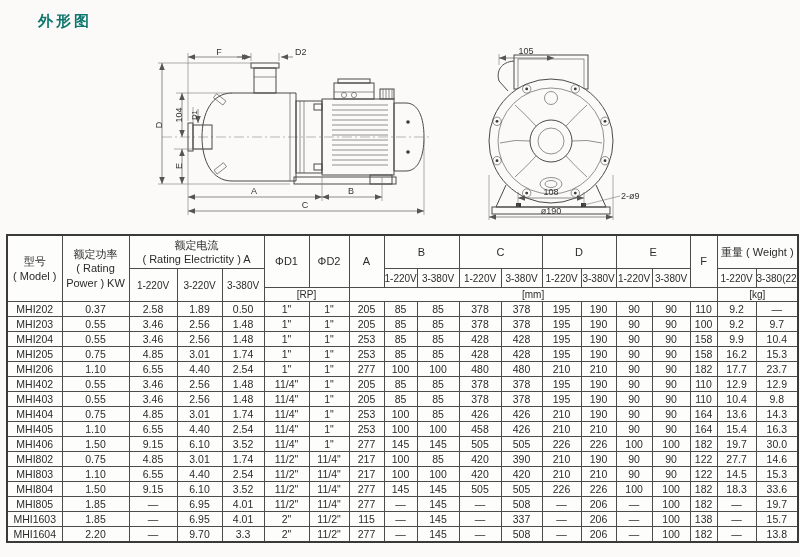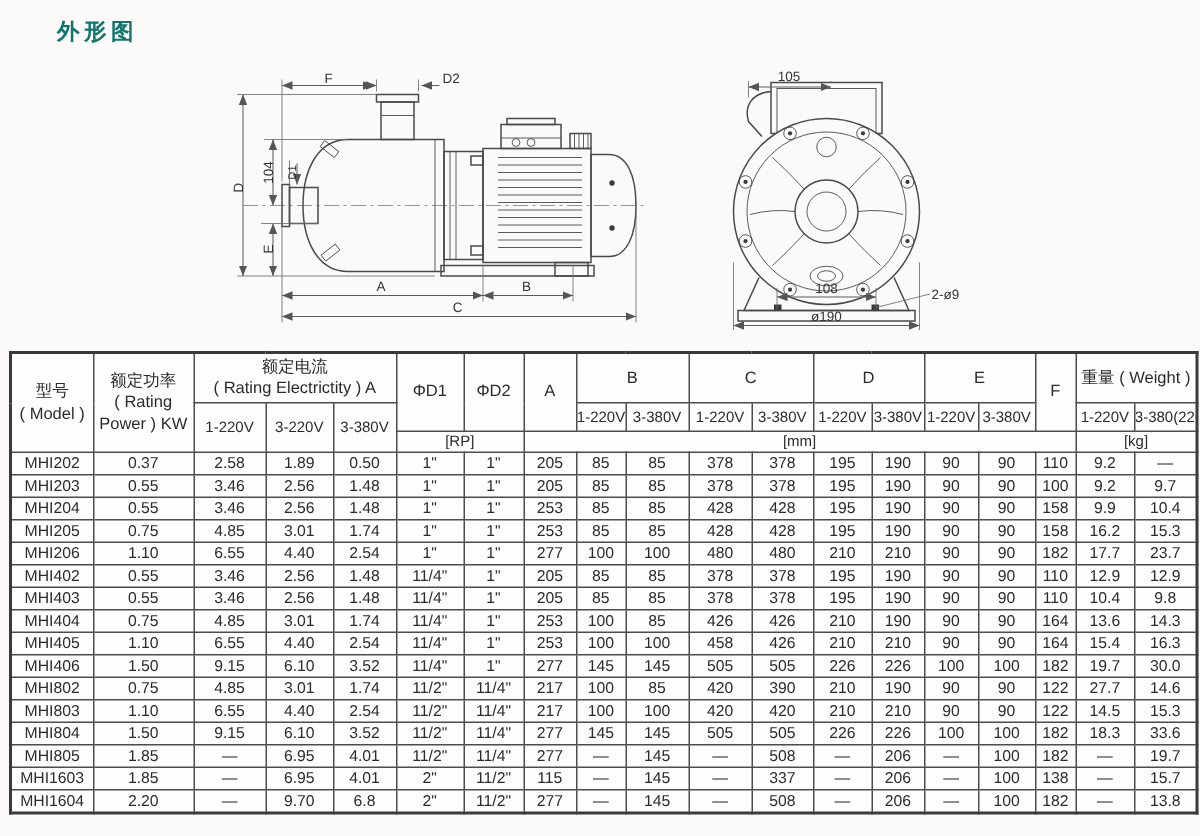--- a/index.html
+++ b/index.html
@@ -610,21 +610,21 @@
         <td>100</td>
         <td>138</td>
         <td>—</td>
         <td>15.7</td>
       </tr>
       <tr>
         <td>MHI1604</td>
         <td>2.20</td>
         <td>—</td>
         <td>9.70</td>
-        <td>6.8</td>
+        <td>3.3</td>
         <td>2"</td>
         <td>11/2"</td>
         <td>277</td>
         <td>—</td>
         <td>145</td>
         <td>—</td>
         <td>508</td>
         <td>—</td>
         <td>206</td>
         <td>—</td>

